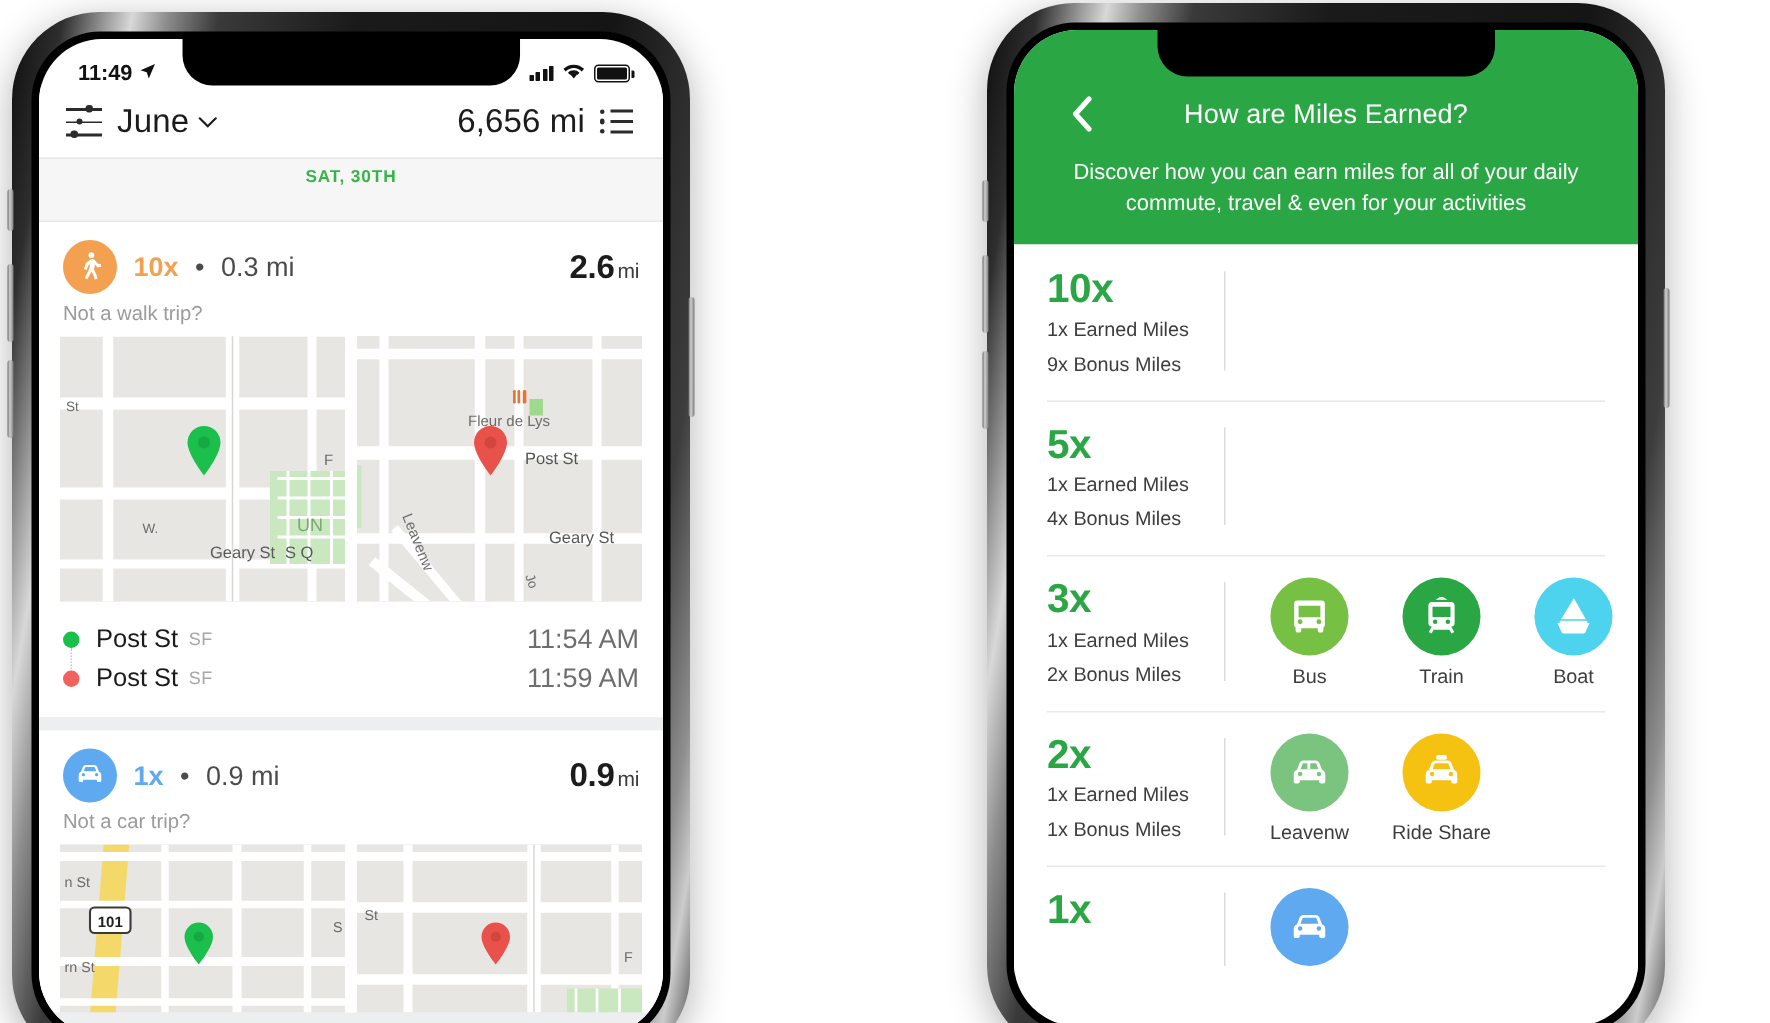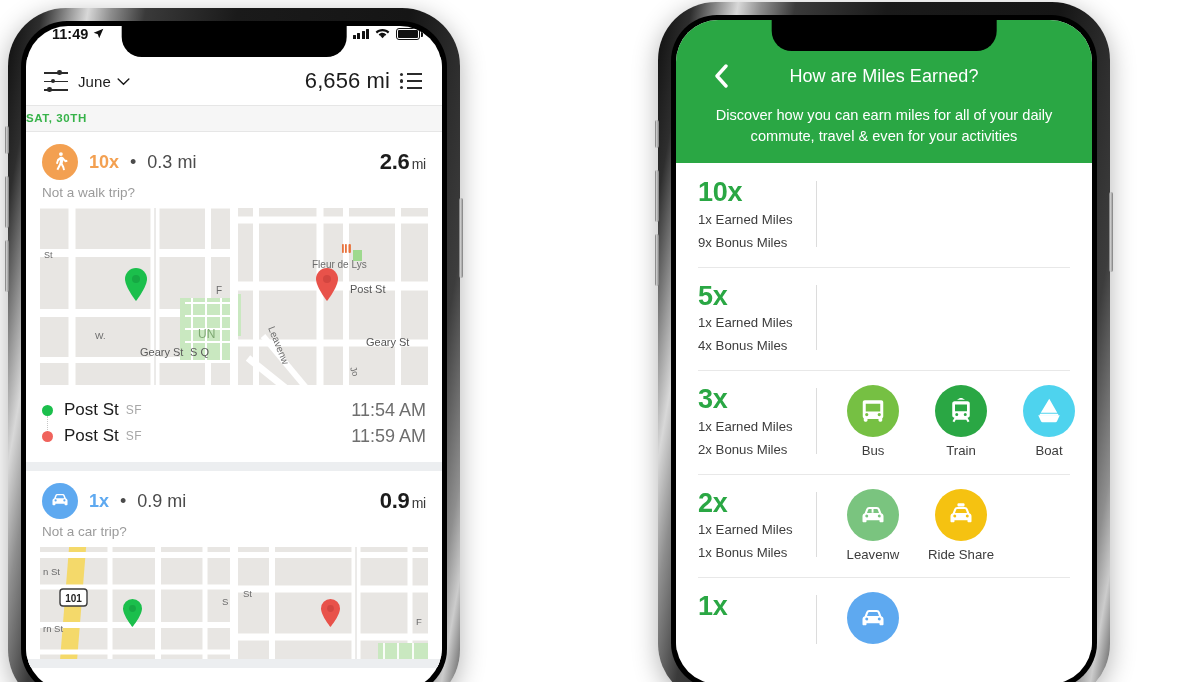--- a/index.html
+++ b/index.html
@@ -49,21 +49,21 @@
   .btn-left-1 { left: -3px; top: 118px; width: 4px; height: 28px; }
   .btn-left-2 { left: -3px; top: 168px; width: 4px; height: 52px; }
   .btn-left-3 { left: -3px; top: 232px; width: 4px; height: 52px; }
   .btn-right-1 { right: -3px; top: 190px; width: 4px; height: 80px; }
 
   
   #phoneLeft { left: 8px; top: 8px; width: 452px; height: 700px; }
   #phoneRight { left: 658px; top: 2px; width: 452px; height: 700px; }
 
   .statusbar {
-    height: 31px; display: flex; align-items: flex-start;
+    height: 31px; display: flex; align-items: flex-end;
     justify-content: space-between;
     padding: 0 22px 0 26px;
     font-size: 14.5px; font-weight: bold; color: #111;
     position: relative; z-index: 41;
   }
   .sb-left { display: flex; align-items: center; gap: 5px; }
   .sb-right { display: flex; align-items: center; gap: 6px; }
   .loc-arrow { display:inline-block; }
 
   .sig-bars { display: flex; align-items: flex-end; gap: 1.5px; height: 10px; }
@@ -75,21 +75,21 @@
 
   .batt { width: 24px; height: 11.5px; border: 1.6px solid #111; border-radius: 3px; position: relative; padding: 1.2px; }
   .batt::after { content:''; position:absolute; right:-4px; top:3px; width:2px; height:4.5px; background:#111; border-radius:0 1px 1px 0; }
   .batt span { display:block; height:100%; background:#111; border-radius:1px; }
 
   .app-header {
     height: 48px; display: flex; align-items: center;
     padding: 0 20px 0 18px; gap: 10px;
     background: #fff;
   }
-  .month-label { font-size: 15px; color: #1c1c1c; letter-spacing: .1px; }
+  .month-label { font-size: 22px; color: #1c1c1c; letter-spacing: .1px; }
   .chev-d { font-size: 14px; color:#1c1c1c; margin-left:1px; }
   .hdr-spacer { flex: 1; }
   .total-miles { font-size: 22px; color: #1c1c1c; letter-spacing: .1px; }
 
   .filter-icon { width: 24px; height: 20px; display:flex; flex-direction:column; justify-content:space-between; }
   .filter-icon .fr { position: relative; height: 3px; }
   .filter-icon .fr::before { content:''; position:absolute; top:1px; left:0; right:0; height:1.6px; background:#2b2b2b; }
   .filter-icon .fr::after { content:''; position:absolute; top:-1px; width:4.6px; height:4.6px; border-radius:50%; background:#2b2b2b; }
   .filter-icon .fr.a::after { left: 56%; }
   .filter-icon .fr.b::after { left: 28%; }
@@ -97,22 +97,22 @@
 
   .list-icon { width: 22px; height: 17px; display:flex; flex-direction:column; justify-content:space-between; }
   .list-icon .lr { display:flex; align-items:center; gap:4px; }
   .list-icon .lr b { width:3.4px; height:3.4px; border-radius:50%; background:#2b2b2b; display:block; }
   .list-icon .lr s { flex:1; height:2px; background:#2b2b2b; display:block; text-decoration:none; }
 
   .daystrip {
     background: #f6f6f6;
     border-top: 1px solid #e6e6e6;
     border-bottom: 1px solid #e6e6e6;
-    text-align: left;
-    padding: 6px 0 7px;
+    text-align: center;
+    padding: 6px 0 23px;
     font-size: 11.5px; font-weight: bold; letter-spacing: .6px;
     color: #37b34a;
   }
 
   .trip-card { background:#fff; padding: 12px 0 0; border-bottom: 9px solid #eceef0; }
   .trip-top { display:flex; align-items:center; padding: 0 16px; gap: 11px; }
   .mode-badge {
     width: 36px; height: 36px; border-radius: 50%;
     display:flex; align-items:center; justify-content:center; flex-shrink:0;
   }

